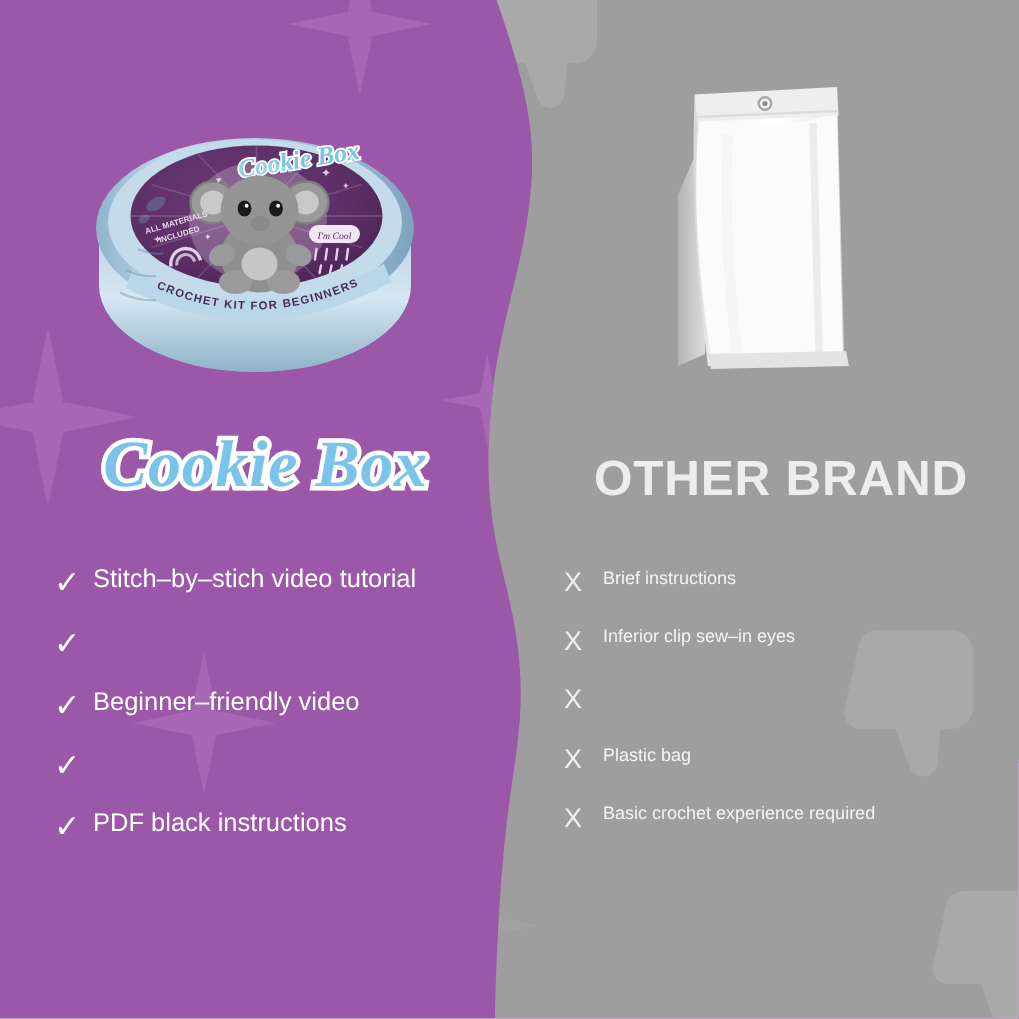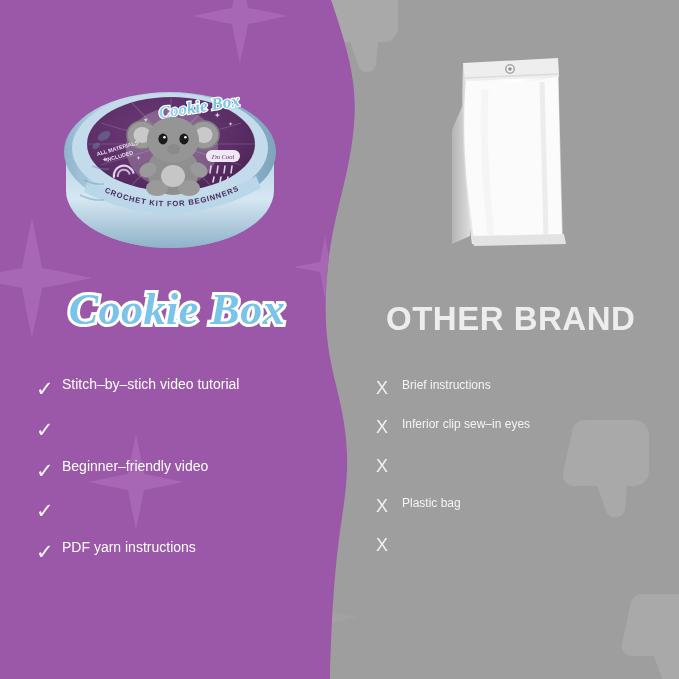--- a/index.html
+++ b/index.html
@@ -27,21 +27,21 @@
   .bag-svg{width:100%;height:100%;display:block;}
 
   
   .brand-logo{
     position:absolute;left:52px;top:278px;width:250px;height:62px;
   }
   .brand-logo svg{width:100%;height:100%;display:block;}
 
   
   .other-brand{
-    position:absolute;left:386px;top:300px;
+    position:absolute;left:396px;top:300px;
     width:280px;
     font-size:33px;font-weight:bold;
     letter-spacing:0.5px;
     color:#ededed;
     font-family:"Liberation Sans", sans-serif;
   }
 
   
   .list{position:absolute;}
   .list-left{left:36px;top:376px;width:290px;}
@@ -53,21 +53,21 @@
     width:26px;
     color:#ffffff;
     line-height:1.18;
   }
   .row .txt{
     color:#ffffff;
     line-height:1.18;
   }
   .list-left .row{margin-bottom:16px;}
   .list-left .mark{font-size:21px;font-weight:normal;}
-  .list-left .txt{font-size:14px;text-align:right;}
+  .list-left .txt{font-size:17px;text-align:right;}
   .list-right .row{margin-bottom:18px;}
   .list-right .mark{font-size:18px;color:#f0f0f0;}
   .list-right .txt{font-size:12px;color:#f4f4f4;}
   .check{display:inline-block;transform:translateY(1px);}
 </style>
 </head>
 <body>
 
 <div id="stage">
 
@@ -287,21 +287,21 @@
     </div>
     <div class="row">
       <span class="mark check">✓</span>
       <span class="txt">Beginner–friendly video</span>
     </div>
     <div class="row">
       <span class="mark check">✓</span>
     </div>
     <div class="row">
       <span class="mark check">✓</span>
-      <span class="txt">PDF yarn instructions</span>
+      <span class="txt">PDF black instructions</span>
     </div>
   </div>
 
   <div class="list list-right">
     <div class="row">
       <span class="mark">X</span>
       <span class="txt">Brief instructions</span>
     </div>
     <div class="row">
       <span class="mark">X</span>
@@ -309,16 +309,17 @@
     </div>
     <div class="row">
       <span class="mark">X</span>
     </div>
     <div class="row">
       <span class="mark">X</span>
       <span class="txt">Plastic bag</span>
     </div>
     <div class="row">
       <span class="mark">X</span>
+      <span class="txt">Basic crochet experience required</span>
     </div>
   </div>
 
 </div>
 
 </body></html>

